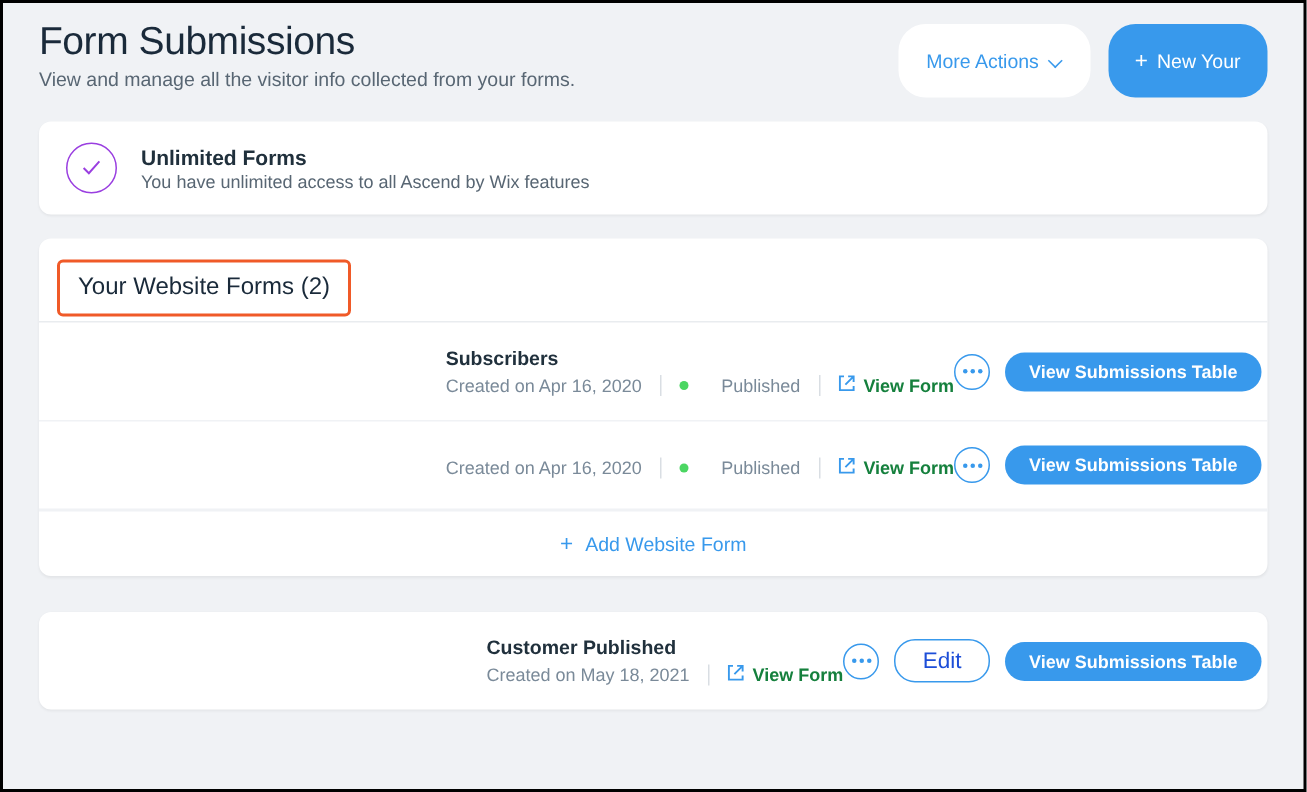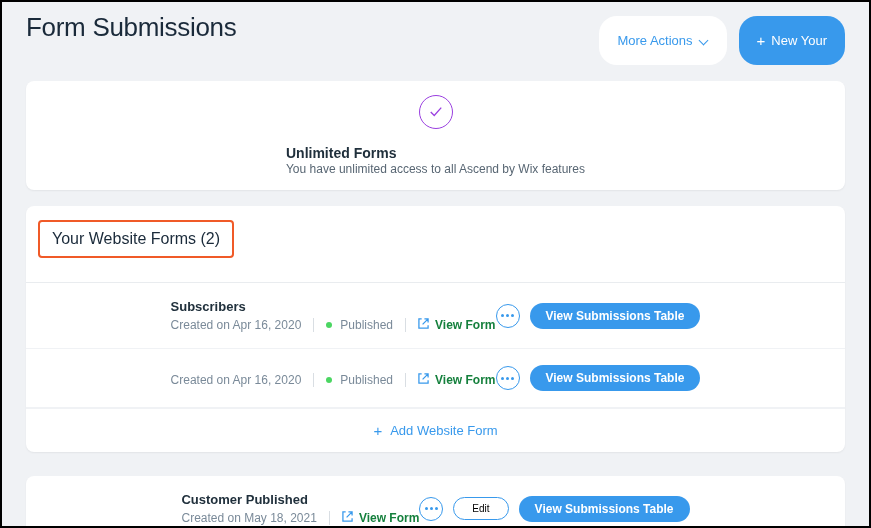--- a/index.html
+++ b/index.html
@@ -73,21 +73,20 @@
   .plus {
     font-size: 15px;
     line-height: 1;
     font-weight: 400;
   }
 
   .card {
     background: #fff;
     border-radius: 8px;
     box-shadow: 0 1px 2px rgba(0,0,0,0.06);
-    flex-direction: column;
   }
   .banner {
     display: flex;
     align-items: center;
     gap: 16px;
     padding: 14px 18px;
     margin-bottom: 16px;
   }
   .check-circle {
     width: 34px; height: 34px;
@@ -106,37 +105,37 @@
   }
   .banner-sub {
     font-size: 12px;
     color: #586673;
     margin-top: 1px;
     text-align: right;
   }
 
   .section { margin-bottom: 24px; }
   .section-header {
-    padding: 14px 12px 24px 12px;
+    padding: 14px 12px 3px 12px;
     border-bottom: 1px solid #e9ecef;
   }
   .highlight {
     display: inline-block;
     border: 2px solid #f05a28;
     border-radius: 4px;
     padding: 8px 12px;
     font-size: 16px;
     font-weight: 500;
     color: #1a2a3a;
   }
   .form-row {
     display: flex;
-    justify-content: center;
-    align-items: center;
-    padding: 16px 18px;
+    justify-content: flex-end;
+    align-items: center;
+    padding: 16px 4px;
     border-bottom: 1px solid #f0f2f5;
   }
   .form-row:last-of-type { border-bottom: none; }
   .form-left .form-name {
     font-size: 13px;
     font-weight: 700;
     color: #20303c;
   }
   .meta {
     display: flex;
@@ -147,21 +146,21 @@
     color: #7a8a99;
   }
   .divider-v {
     width: 1px;
     height: 14px;
     background: #d9dee3;
   }
   .status {
     display: inline-flex;
     align-items: center;
-    gap: 8px;
+    gap: 22px;
     color: #7a8a99;
   }
   .status-dot {
     width: 6px; height: 6px;
     border-radius: 50%;
     background: #4bd662;
     display: inline-block;
   }
   .link {
     color: #15803d;
@@ -183,25 +182,25 @@
     color: #fff;
     border: none;
     border-radius: 16px;
     padding: 6px 16px;
     font-size: 12px;
     cursor: pointer;
     font-weight: 700;
   }
   .edit-btn {
     background: #fff;
-    color: #000000;
+    color: #1d4ed8;
     border: 1px solid #3899ec;
     border-radius: 14px;
     padding: 5px 18px;
-    font-size: 10px;
+    font-size: 15px;
     cursor: pointer;
     font-weight: 500;
   }
   .dots-btn {
     width: 24px; height: 24px;
     border-radius: 50%;
     border: 1px solid #3899ec;
     background: #fff;
     display: flex;
     align-items: center;
@@ -228,20 +227,21 @@
   }
 </style>
 </head>
 <body>
 
 <div class="page">
 
   <div class="header">
     <div class="title-area">
       <h1>Form Submissions</h1>
+      <p>View and manage all the visitor info collected from your forms.</p>
     </div>
     <div class="header-actions">
       <button class="btn btn-more">
         <span>More Actions</span>
         <span class="chevron-down"></span>
       </button>
       <button class="btn btn-primary">
         <span class="plus">+</span>
         <span>New Your</span>
       </button>

